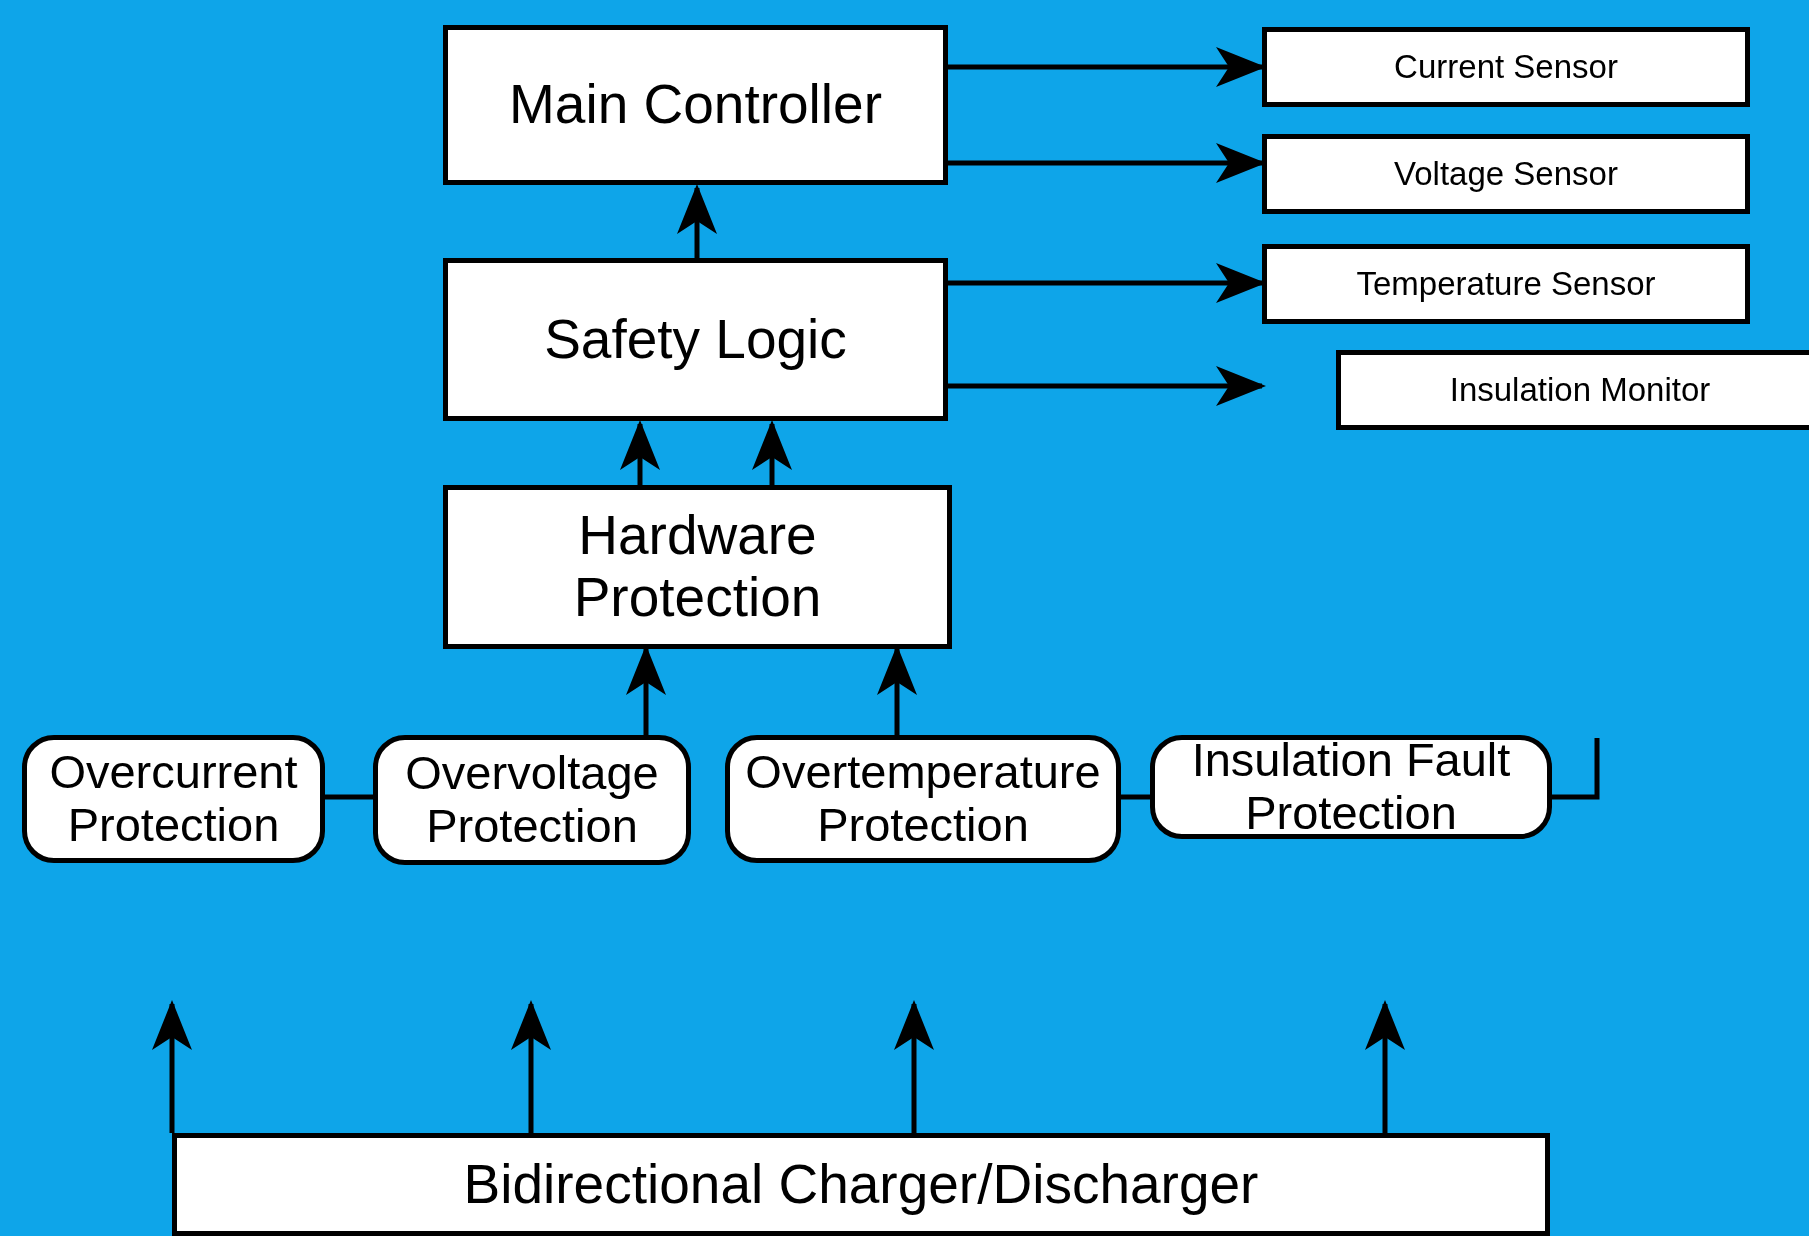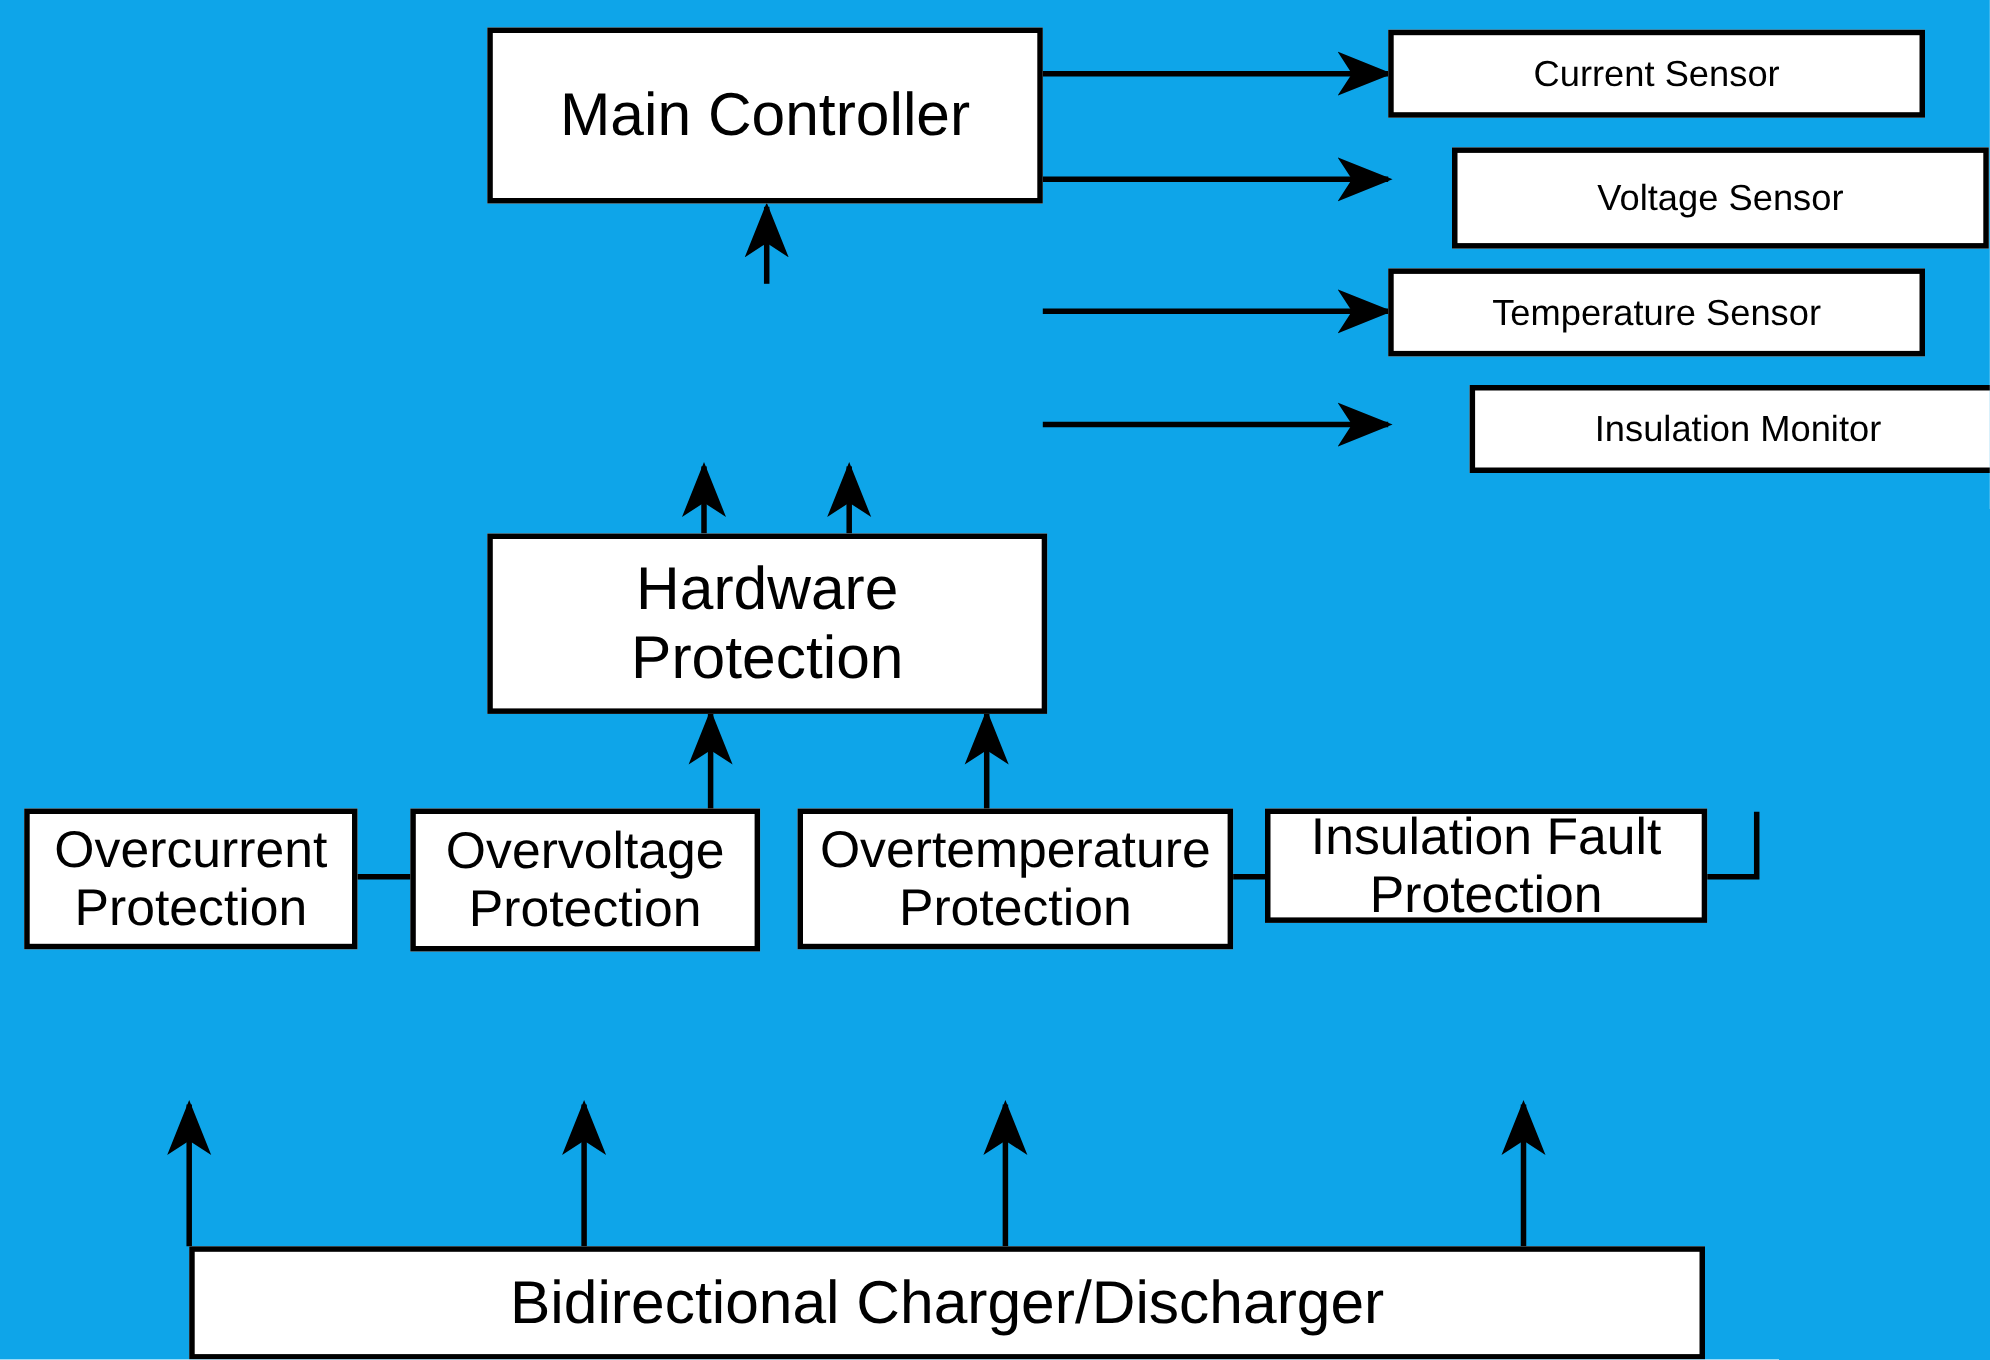--- a/index.html
+++ b/index.html
@@ -25,21 +25,21 @@
     justify-content: center;
     text-align: center;
     color: #000000;
     line-height: 1.12;
     z-index: 3;
     white-space: pre-line;
   }
   .node .lbl { display: block; width: 100%; }
   .big   { font-size: 55px; }
   .med   { font-size: 33px; }
-  .small { font-size: 47px; }
+  .small { font-size: 47px; border-radius: 32px; }
   svg#wires {
     position: absolute;
     left: 0; top: 0;
     width: 1809px;
     height: 1236px;
     z-index: 1;
     pointer-events: none;
   }
 </style>
 </head>
@@ -104,34 +104,37 @@
     </g>
     <g>
       <line x1="1385" y1="1133" x2="1385" y2="1004" stroke="#000" stroke-width="5" marker-end="url(#ah)"></line>
     </g>
   </svg>
 
   <div class="node big" style="left:443px; top:25px; width:505px; height:160px;">
     <span class="lbl">Main Controller</span>
   </div>
 
+  <div class="node big" style="left:443px; top:258px; width:505px; height:163px;">
+    <span class="lbl">Safety Logic</span>
+  </div>
 
   <div class="node big" style="left:443px; top:485px; width:509px; height:164px;">
     <span class="lbl">Hardware Protection</span>
   </div>
 
   <div class="node big" style="left:172px; top:1133px; width:1378px; height:103px;">
     <span class="lbl">Bidirectional Charger/Discharger</span>
   </div>
 
   <div class="node med" style="left:1262px; top:27px; width:488px; height:80px;">
     <span class="lbl">Current Sensor</span>
   </div>
 
-  <div class="node med" style="left:1320px; top:134px; width:488px; height:92px;">
+  <div class="node med" style="left:1262px; top:134px; width:488px; height:80px;">
     <span class="lbl">Voltage Sensor</span>
   </div>
 
   <div class="node med" style="left:1262px; top:244px; width:488px; height:80px;">
     <span class="lbl">Temperature Sensor</span>
   </div>
 
   <div class="node med" style="left:1336px; top:350px; width:488px; height:80px;">
     <span class="lbl">Insulation Monitor</span>
   </div>

